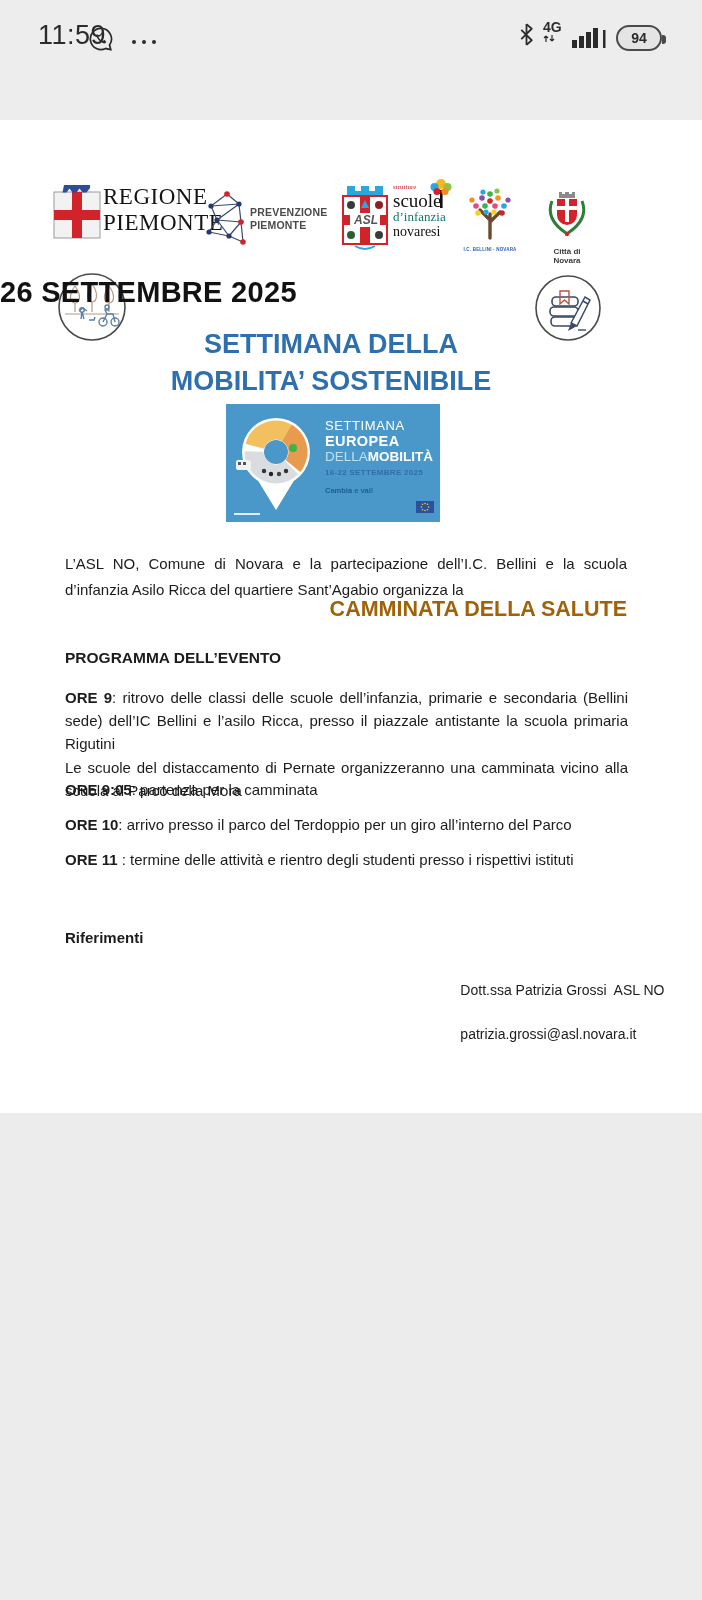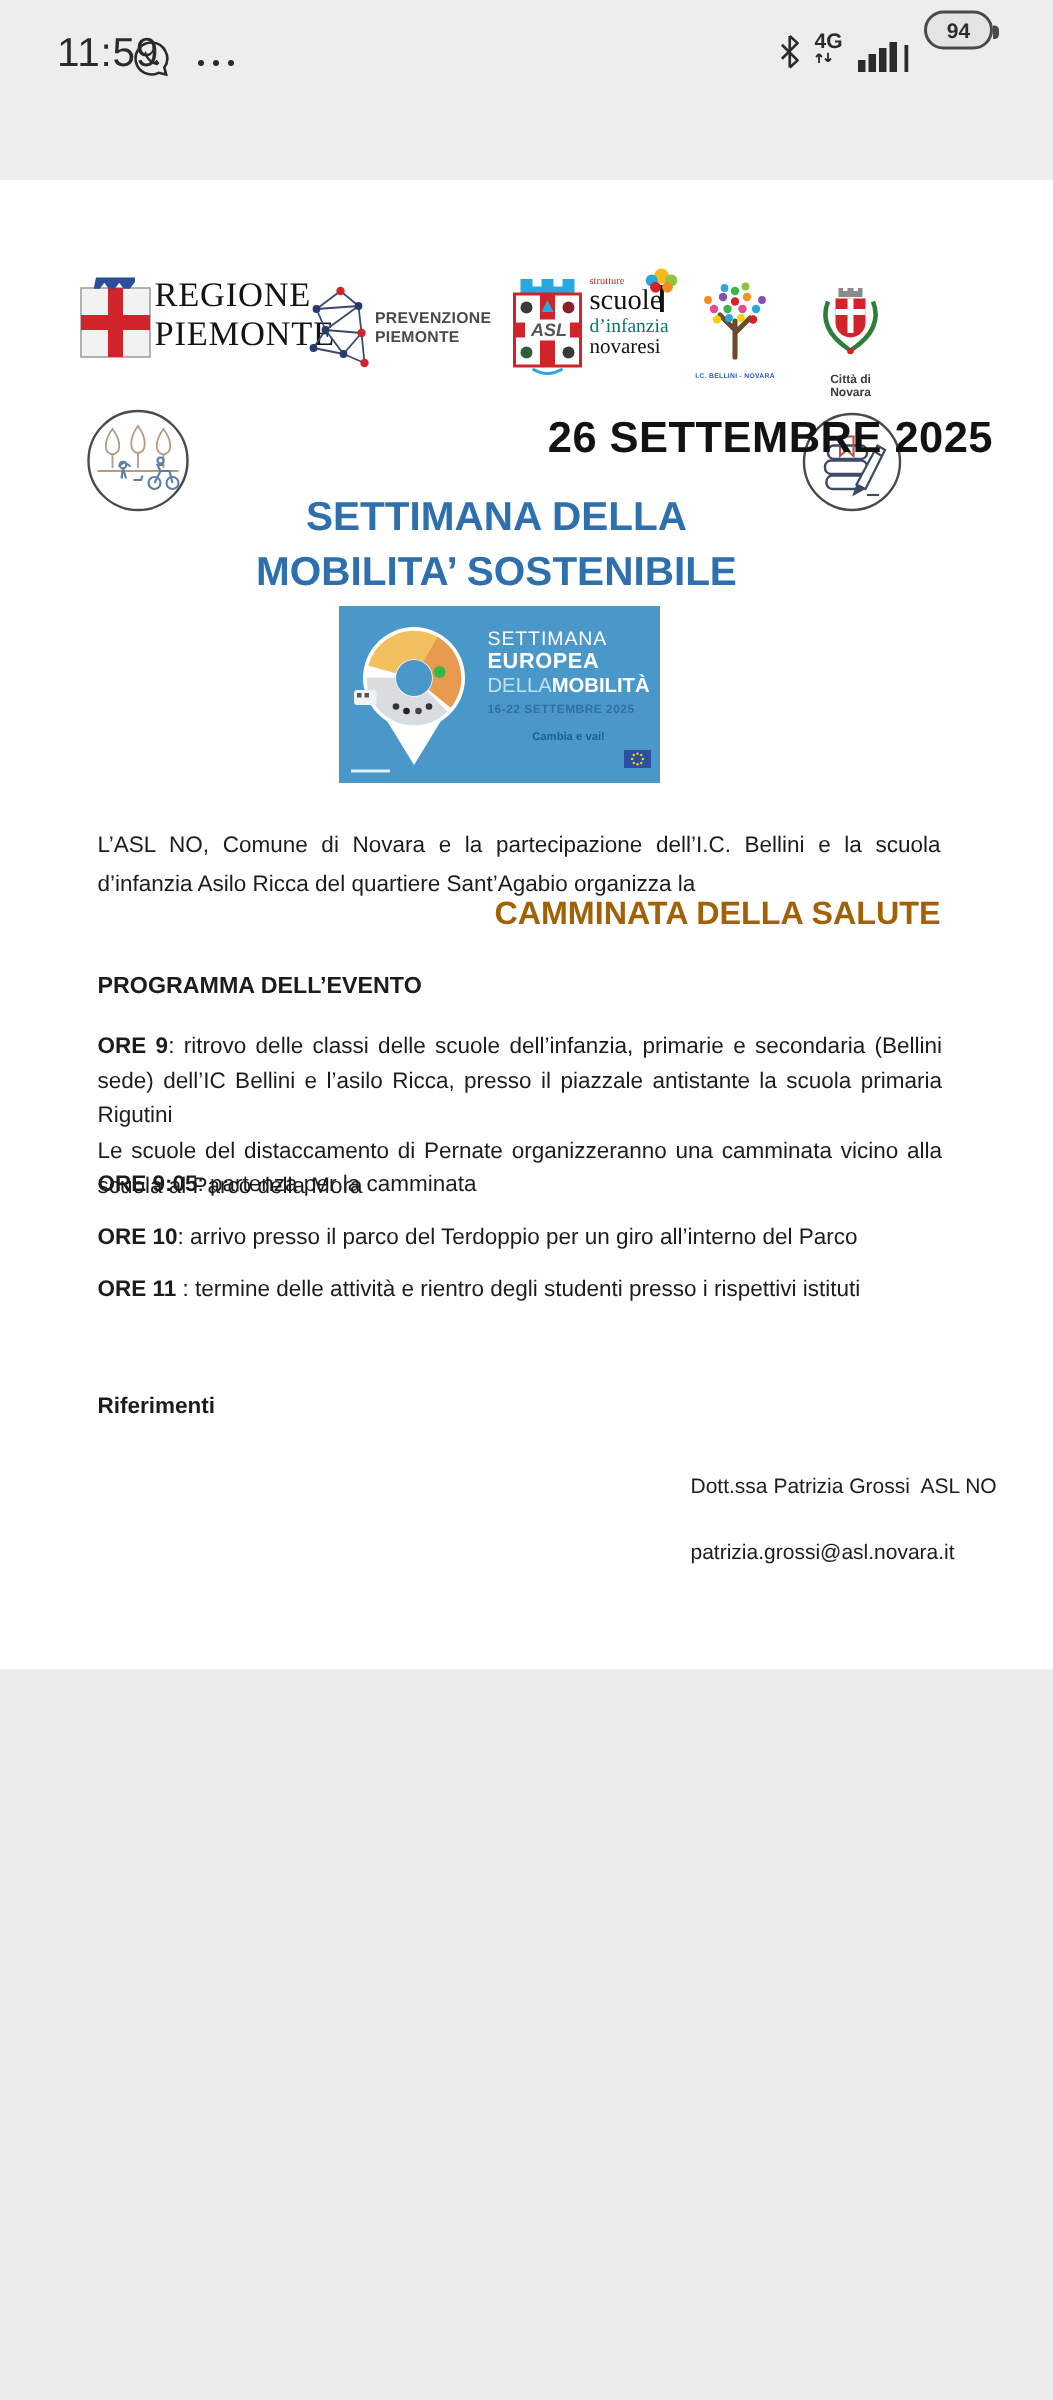--- a/index.html
+++ b/index.html
@@ -11,21 +11,21 @@
   .status-bar{position:absolute;top:0;left:0;right:0;height:120px;background:#ededed;}
   .sb-time{position:absolute;left:38px;top:20px;font-size:27px;color:#2b2b2b;letter-spacing:.5px;}
   .sb-wa{position:absolute;left:88px;top:26px;width:26px;height:26px;}
   .sb-dots{position:absolute;left:132px;top:40px;display:flex;gap:6px;}
   .sb-dots i{width:4px;height:4px;border-radius:50%;background:#2b2b2b;}
   .sb-bt{position:absolute;left:519px;top:23px;width:15px;height:23px;}
   .sb-net{position:absolute;left:543px;top:20px;width:26px;text-align:left;}
   .sb-net .lbl{font-size:14px;font-weight:700;color:#2b2b2b;line-height:14px;display:block;}
   .sb-net svg{display:block;margin-top:1px;}
   .sb-bars{position:absolute;left:572px;top:26px;}
-  .sb-batt{position:absolute;left:616px;top:7px;width:46px;height:26px;border:2.5px solid #4a4a4a;
+  .sb-batt{position:absolute;left:616px;top:25px;width:46px;height:26px;border:2.5px solid #4a4a4a;
            border-radius:13px;background:#e4e4e4;display:flex;align-items:center;justify-content:center;}
   .sb-batt .pct{font-size:14px;font-weight:600;color:#2b2b2b;}
   .sb-batt .nub{position:absolute;right:-6px;top:8px;width:4px;height:9px;background:#4a4a4a;border-radius:0 3px 3px 0;}
 
   
   .page{position:absolute;top:120px;left:0;width:702px;height:993px;background:#ffffff;}
   .abs{position:absolute;}
 
   
   .serif{font-family:"Liberation Serif",serif;}
@@ -36,36 +36,36 @@
   .scuole-box .l1{font-size:19px;color:#111;display:block;line-height:19px;}
   .scuole-box .l2{font-size:13px;color:#0f766e;display:block;line-height:14px;}
   .scuole-box .l3{font-size:14px;color:#111;display:block;line-height:15px;}
   .scuole-tree{position:absolute;top:-6px;left:36px;}
   .bellini-box{left:461px;top:66px;width:58px;text-align:center;}
   .bellini-cap{font-size:4.5px;font-weight:700;color:#2b5fb0;display:block;margin-top:1px;letter-spacing:.2px;}
   .novara-box{left:541px;top:69px;width:52px;text-align:center;}
   .novara-cap{font-size:8px;font-weight:700;color:#3a3a3a;display:block;margin-top:2px;}
 
   
-  .date-line{left:0;top:156px;width:662px;text-align:right;font-size:29px;font-weight:700;color:#121212;letter-spacing:.3px;}
+  .date-line{left:0;top:156px;width:662px;text-align:left;font-size:29px;font-weight:700;color:#121212;letter-spacing:.3px;}
   .main-title{left:0;top:206px;width:662px;text-align:center;font-size:27px;font-weight:700;
               color:#2e6fad;line-height:37px;}
   .subtitle{left:65px;top:477px;width:562px;text-align:right;font-size:21.5px;font-weight:700;color:#a16207;}
 
   
   .banner{left:226px;top:284px;width:214px;height:118px;background:#4a98ca;overflow:hidden;}
   .banner .pin{position:absolute;left:4px;top:4px;}
   .banner .txt{position:absolute;left:99px;top:14px;line-height:1;}
   .banner .b1{display:block;font-size:13px;color:#fff;letter-spacing:.6px;line-height:15px;}
   .banner .b2{display:block;font-size:14.5px;color:#fff;font-weight:700;letter-spacing:.4px;line-height:16px;}
   .banner .b3{display:block;font-size:13.5px;line-height:16px;}
   .banner .b3 .lt{color:#bfe0f2;}
   .banner .b3 .bd{color:#fff;font-weight:700;}
   .banner .bdates{display:block;font-size:8px;font-weight:600;color:#2f6ea8;margin-top:4px;letter-spacing:.3px;}
-  .banner .btag{display:block;font-size:7.5px;font-weight:700;color:#1f5e94;margin-top:10px;text-align:center;}
+  .banner .btag{display:block;font-size:7.5px;font-weight:700;color:#1f5e94;margin-top:10px;}
   .banner .microbar{position:absolute;left:8px;bottom:7px;width:26px;height:2px;background:rgba(255,255,255,.85);}
   .banner .euflag{position:absolute;right:6px;bottom:5px;}
 
   
   .para{font-size:15px;line-height:26px;text-align:justify;color:#1c1c1c;}
   .intro{left:65px;top:416px;width:562px;}
   .prog-head{left:65px;top:529px;font-size:15.5px;font-weight:700;}
   .prog1{left:65px;top:551px;width:563px;line-height:23.2px;}
   .prog-line{left:65px;width:563px;font-size:15px;color:#1c1c1c;}
   .p2{top:646px;} .p3{top:681px;} .p4{top:716px;}

